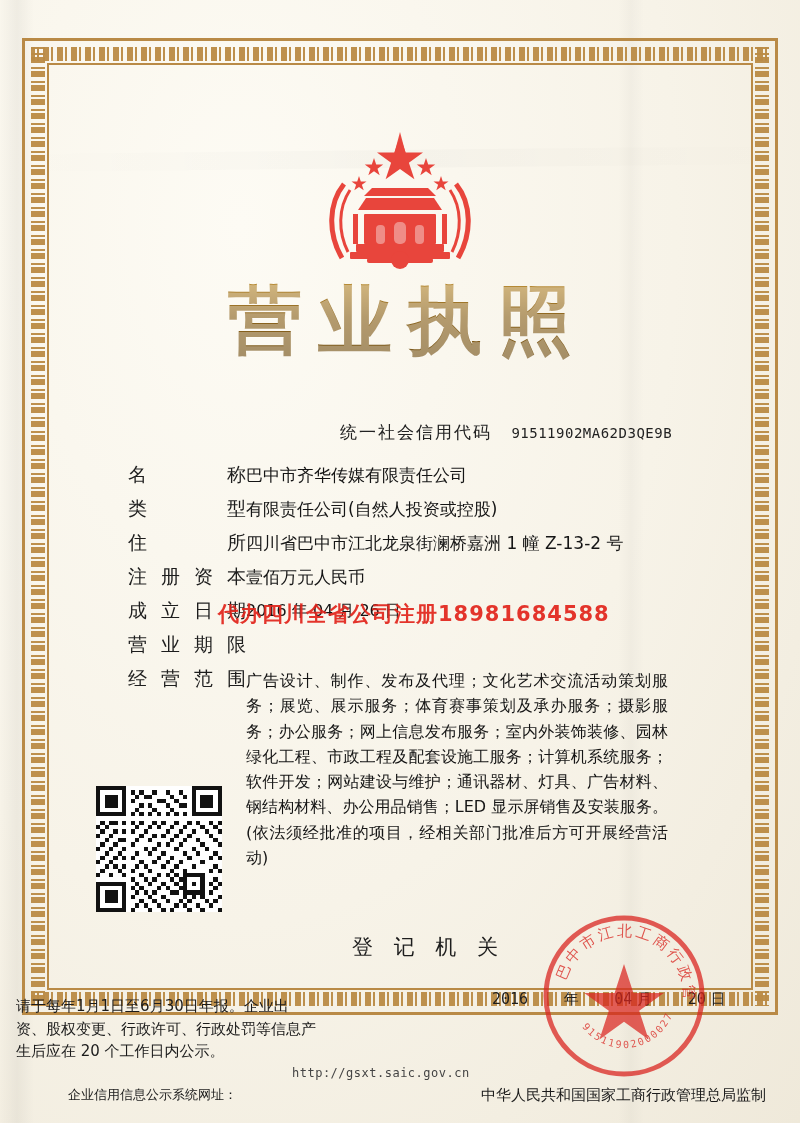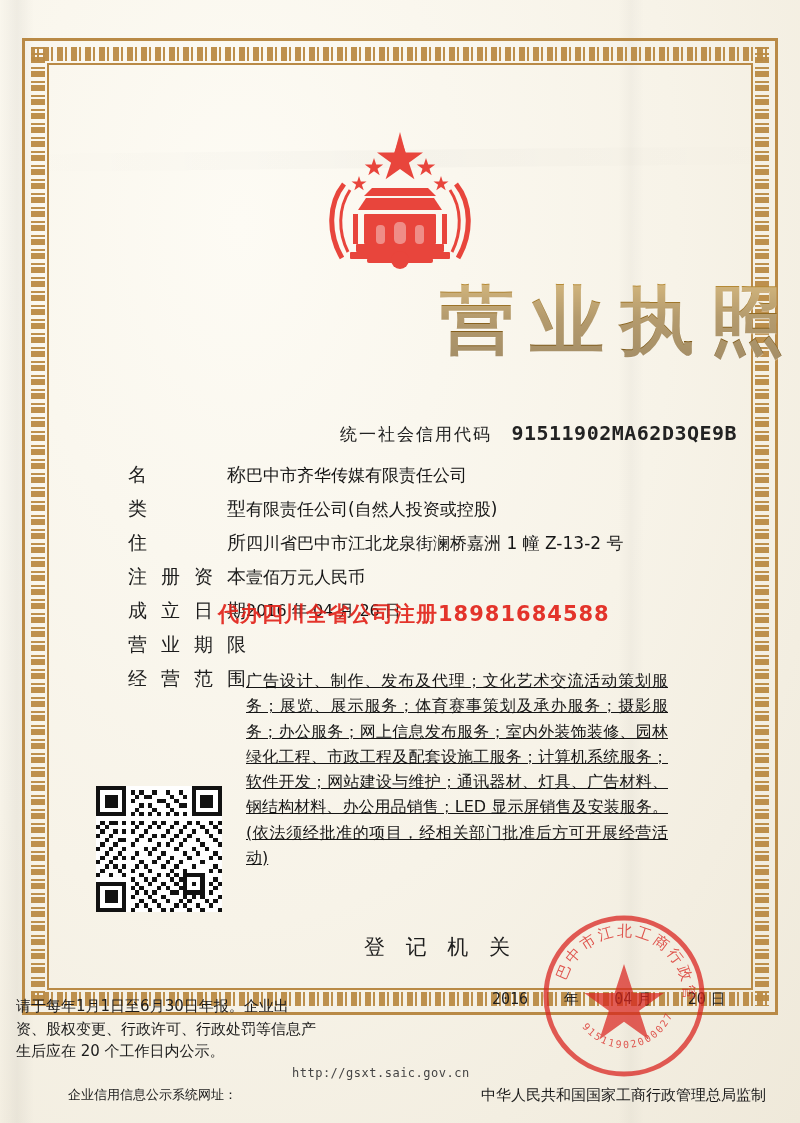--- a/index.html
+++ b/index.html
@@ -84,21 +84,21 @@
     width: 176px;
     height: 160px;
   }
 
   
   .title {
     position: absolute;
     top: 272px;
     left: 0;
     width: 100%;
-    text-align: right;
+    text-align: center;
     font-family: "DejaVu Sans", sans-serif;
     font-size: 74px;
     font-weight: bold;
     letter-spacing: 16px;
     text-indent: 16px;
     color: #8b6a24;
     background: linear-gradient(180deg, #c79a3f 0%, #8d6620 45%, #6d4c13 100%);
     -webkit-background-clip: text;
     background-clip: text;
     -webkit-text-fill-color: transparent;
@@ -120,24 +120,24 @@
     position: absolute;
     top: 421px;
     left: 340px;
     font-size: 17px;
     color: #222;
     letter-spacing: 2px;
     white-space: nowrap;
   }
   .credit-row .code {
     font-family: "DejaVu Sans Mono", monospace;
-    font-weight: bold;
+    font-weight: normal;
     letter-spacing: .5px;
     margin-left: 12px;
-    font-size: 20px;
+    font-size: 14px;
   }
 
   
   .fields {
     position: absolute;
     left: 128px;
     top: 462px;
     width: 540px;
   }
   .row {
@@ -159,21 +159,20 @@
     flex: 1;
     font-size: 17px;
     color: #151515;
     line-height: 1.32;
     padding-top: 2px;
   }
   .row.biz .value {
     font-size: 16px;
     line-height: 1.58;
     text-align: justify;
-    text-decoration: underline;
   }
   .value.mono-ish { font-size: 16px; }
 
   
   .redtext {
     position: absolute;
     left: 218px;
     top: 600px;
     font-size: 21px;
     font-weight: bold;
@@ -189,21 +188,21 @@
     left: 96px;
     top: 786px;
     width: 126px;
     height: 126px;
     background: #fff;
   }
 
   
   .registry {
     position: absolute;
-    left: 364px;
+    left: 352px;
     top: 933px;
     font-size: 21px;
     letter-spacing: 7px;
     color: #1d1d1d;
   }
   .date-line {
     position: absolute;
     left: 492px;
     top: 990px;
     font-size: 15px;

